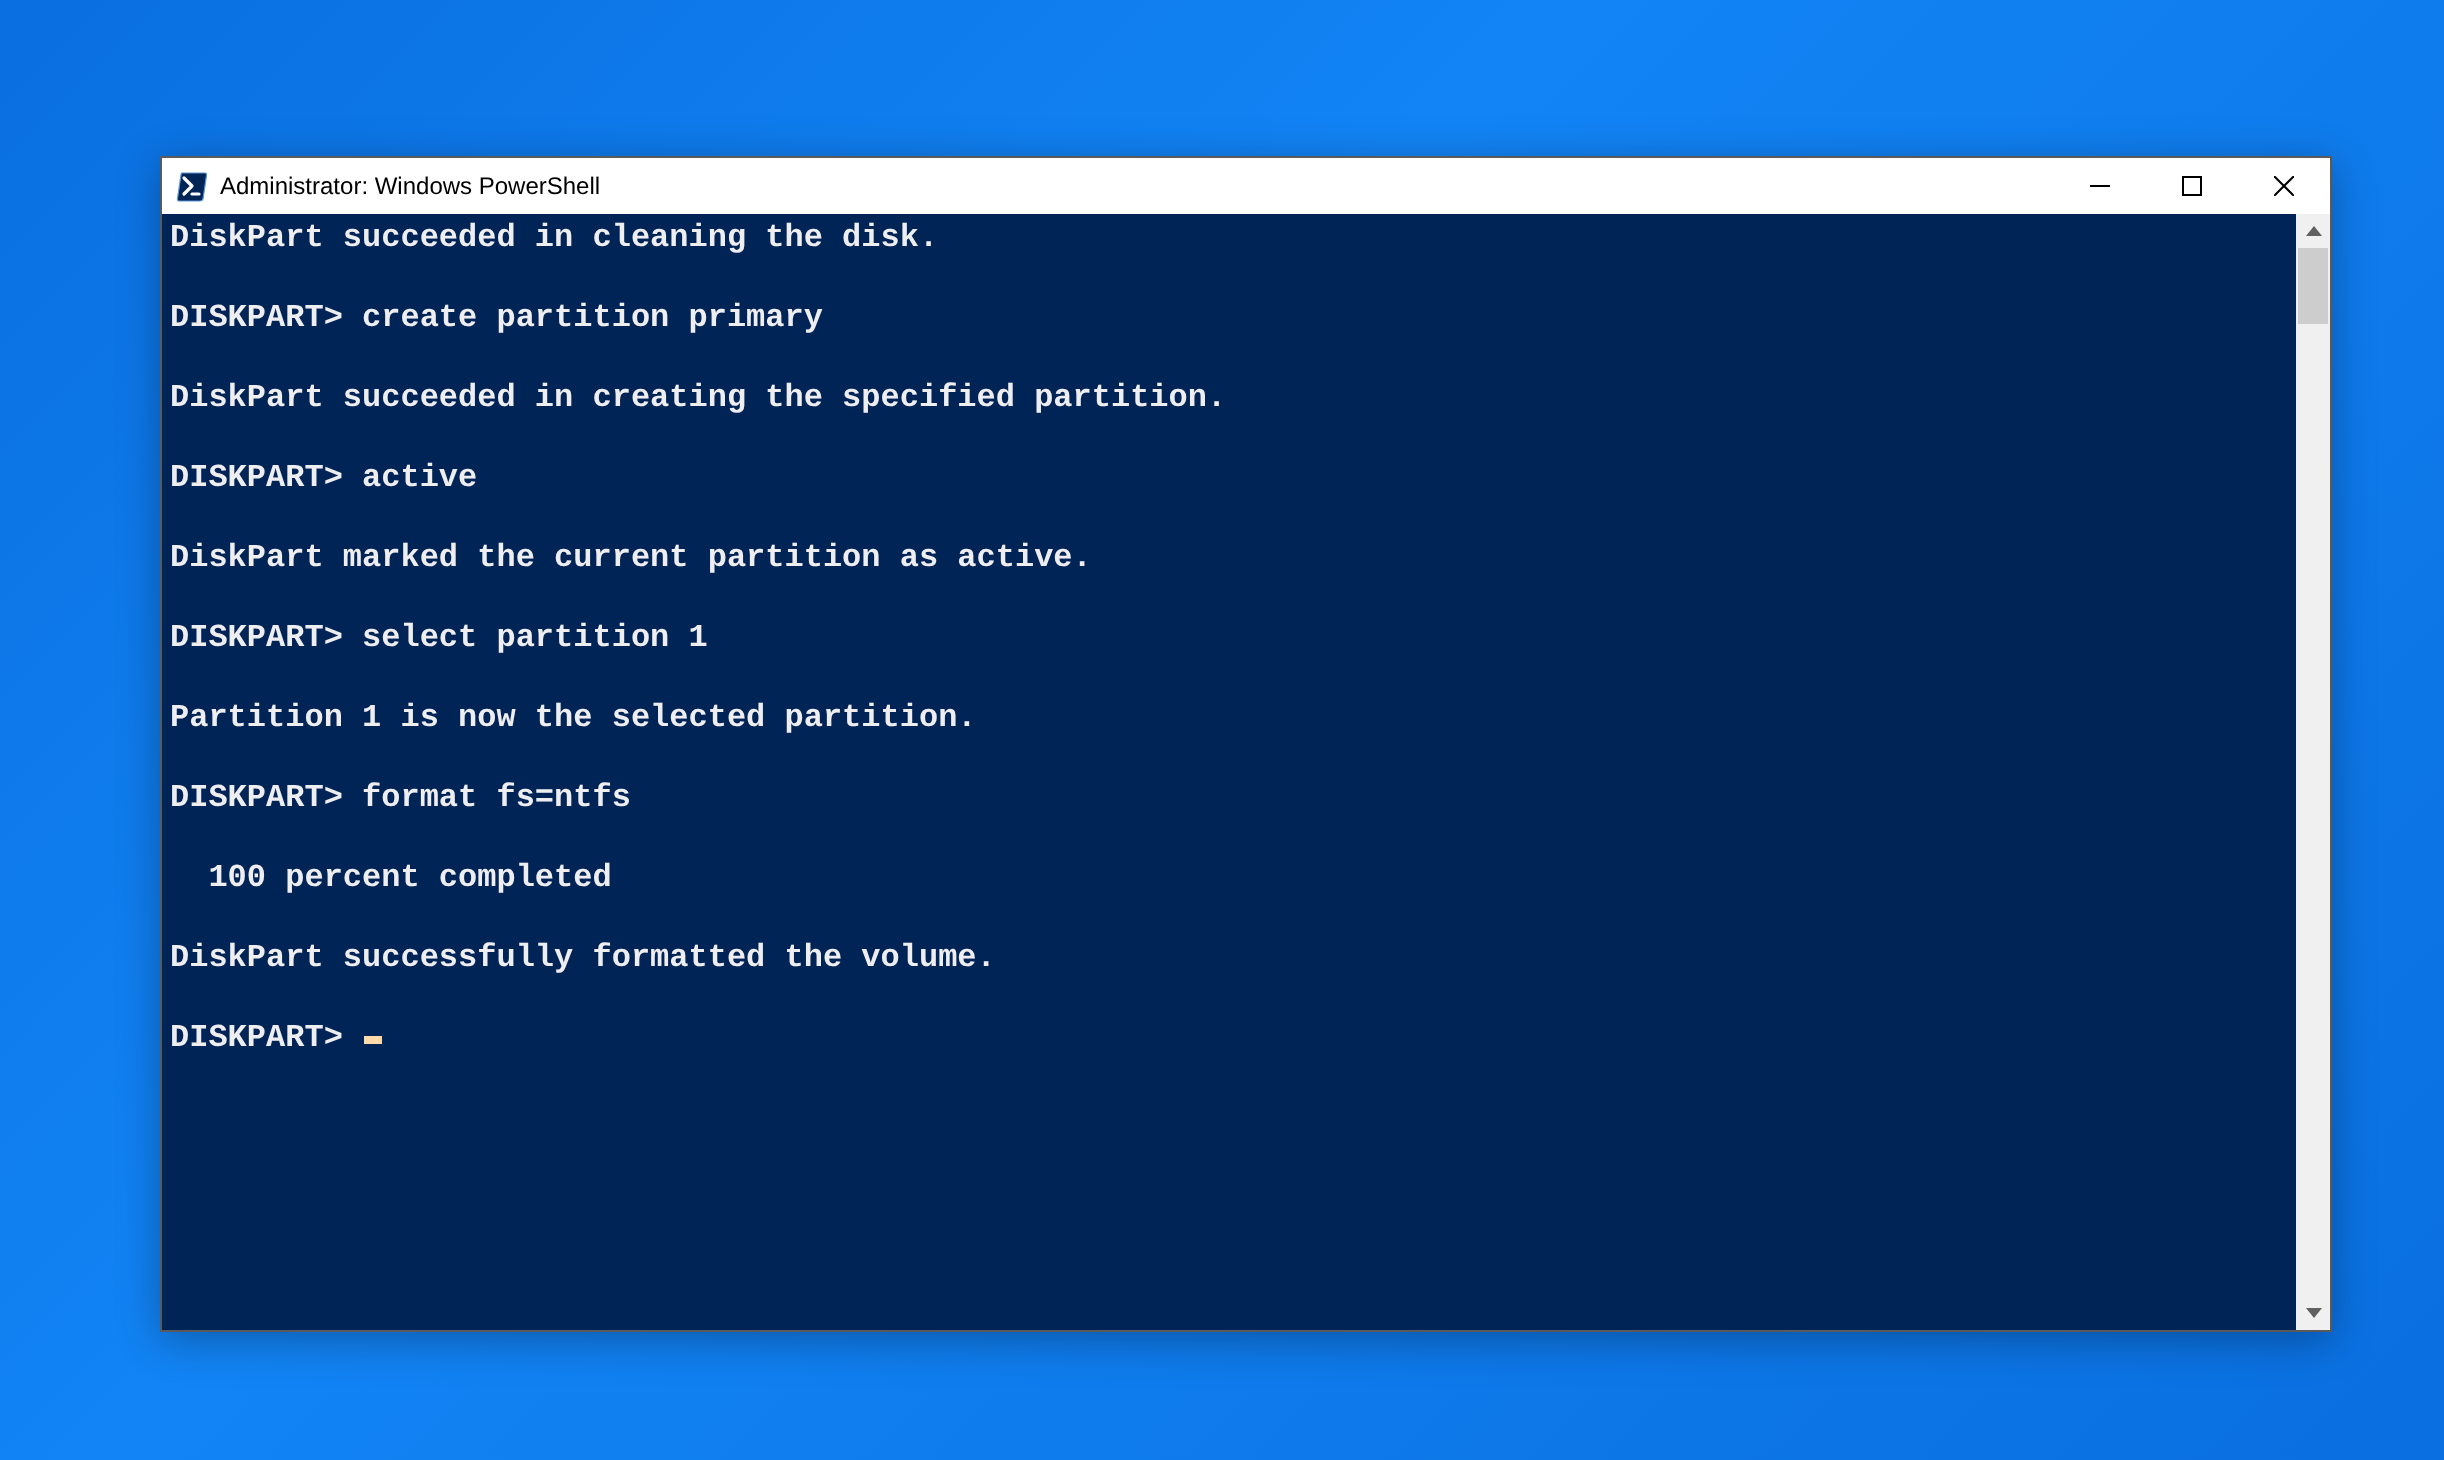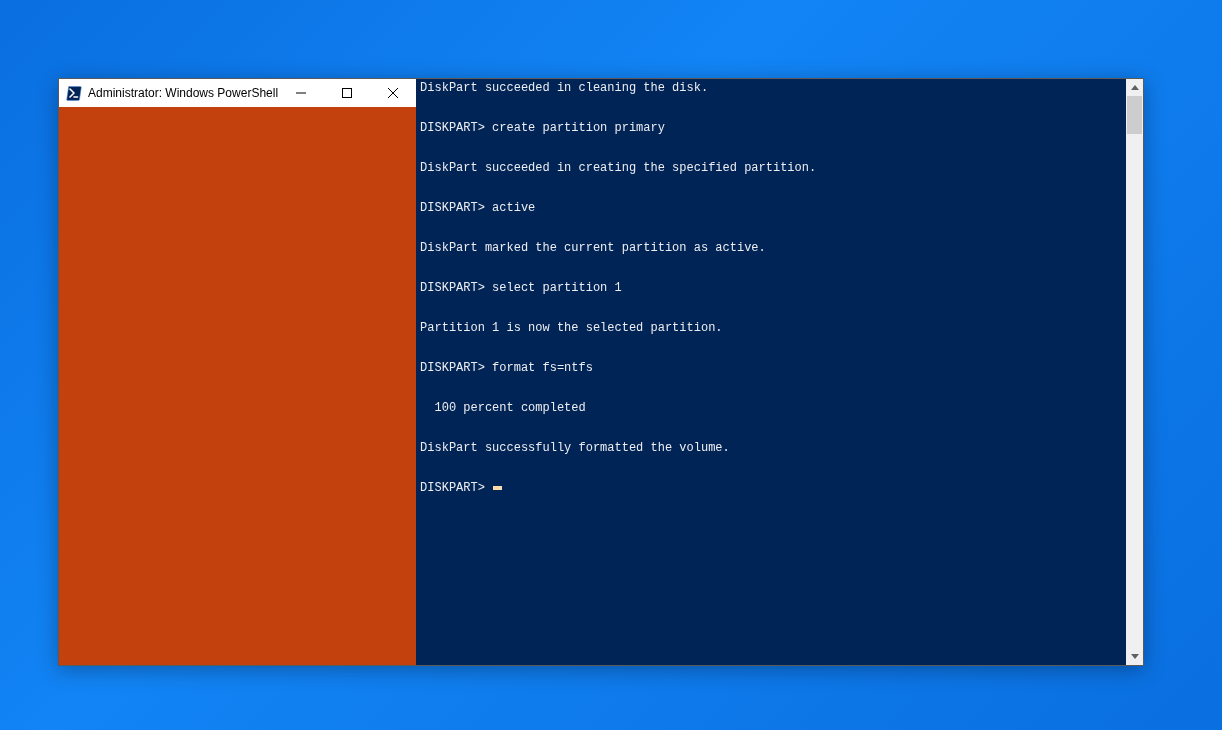--- a/index.html
+++ b/index.html
@@ -7,29 +7,29 @@
     padding: 0;
     width: 1222px;
     height: 730px;
     overflow: hidden;
     font-family: "Segoe UI", Arial, sans-serif;
     background: linear-gradient(135deg, #0a6fe0 0%, #1284f5 40%, #0a6fe0 100%);
   }
 
   .window {
     position: absolute;
-    left: 58px;
+    left: 80px;
     top: 78px;
     width: 1084px;
     height: 586px;
-    background: #c2410c;
+    background: #ef4444;
     border: 1px solid #5a5a5a;
     box-shadow: 0 4px 20px rgba(0,0,0,0.3);
     display: flex;
-    flex-direction: row;
+    flex-direction: column;
   }
 
   .titlebar {
     height: 28px;
     background: #ffffff;
     display: flex;
     align-items: center;
     flex-shrink: 0;
   }
 
@@ -70,25 +70,26 @@
     flex: 1;
     display: flex;
     min-height: 0;
   }
 
   .terminal {
     flex: 1;
     background: #012456;
     color: #eeedf0;
     font-family: Consolas, "Courier New", monospace;
-    font-size: 12px;
+    font-size: 16px;
     line-height: 1.25;
     padding: 2px 0 0 4px;
     white-space: pre;
     overflow: hidden;
+    font-weight: bold;
   }
 
   .terminal .line {
     min-height: 20px;
   }
 
   .cursor {
     display: inline-block;
     width: 9px;
     height: 4px;

